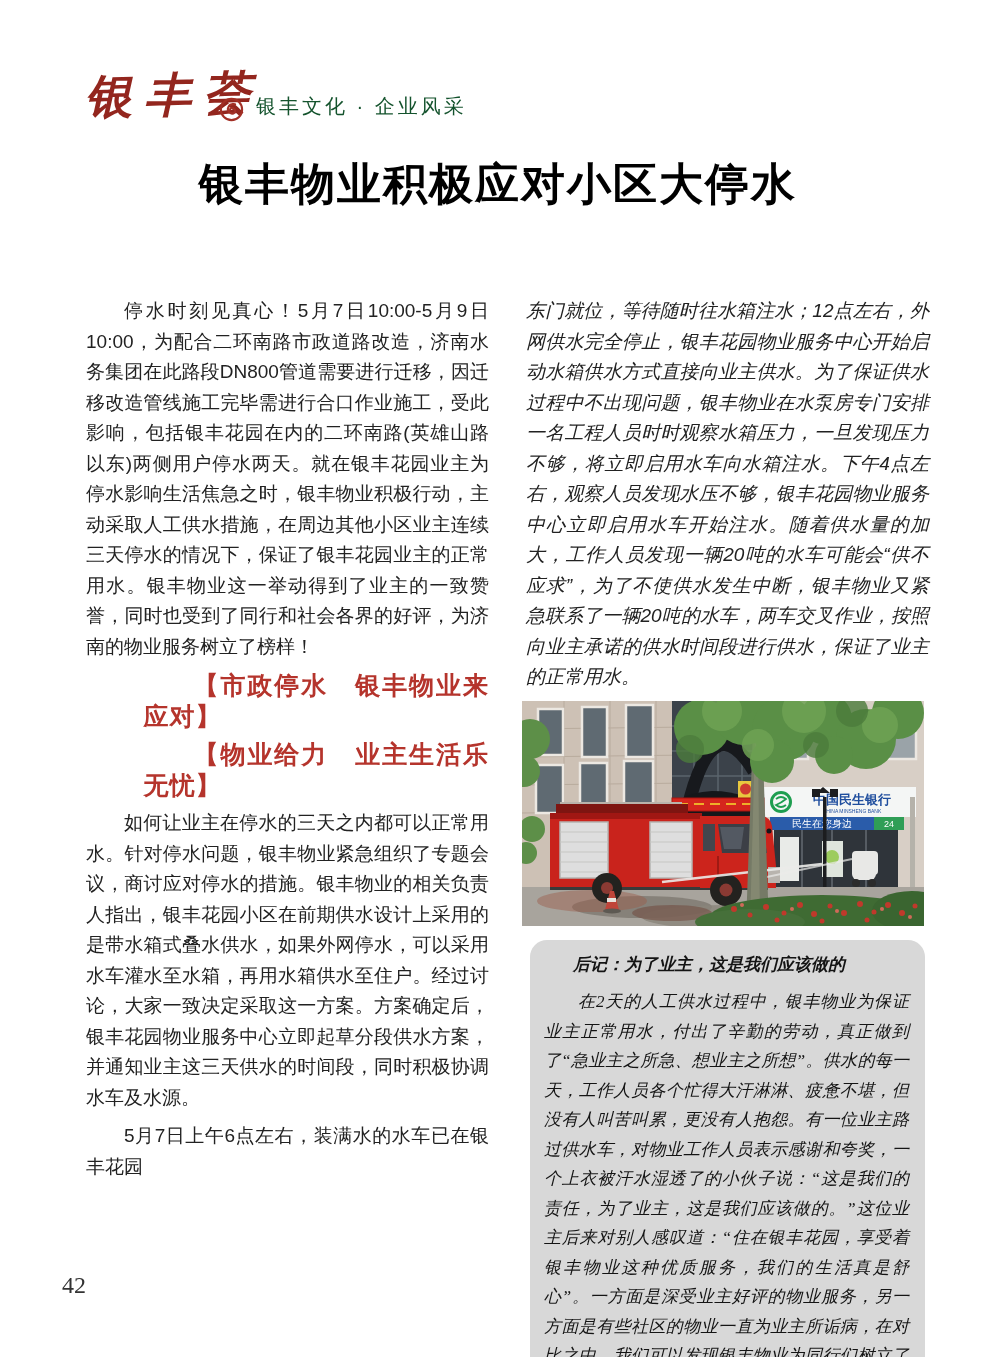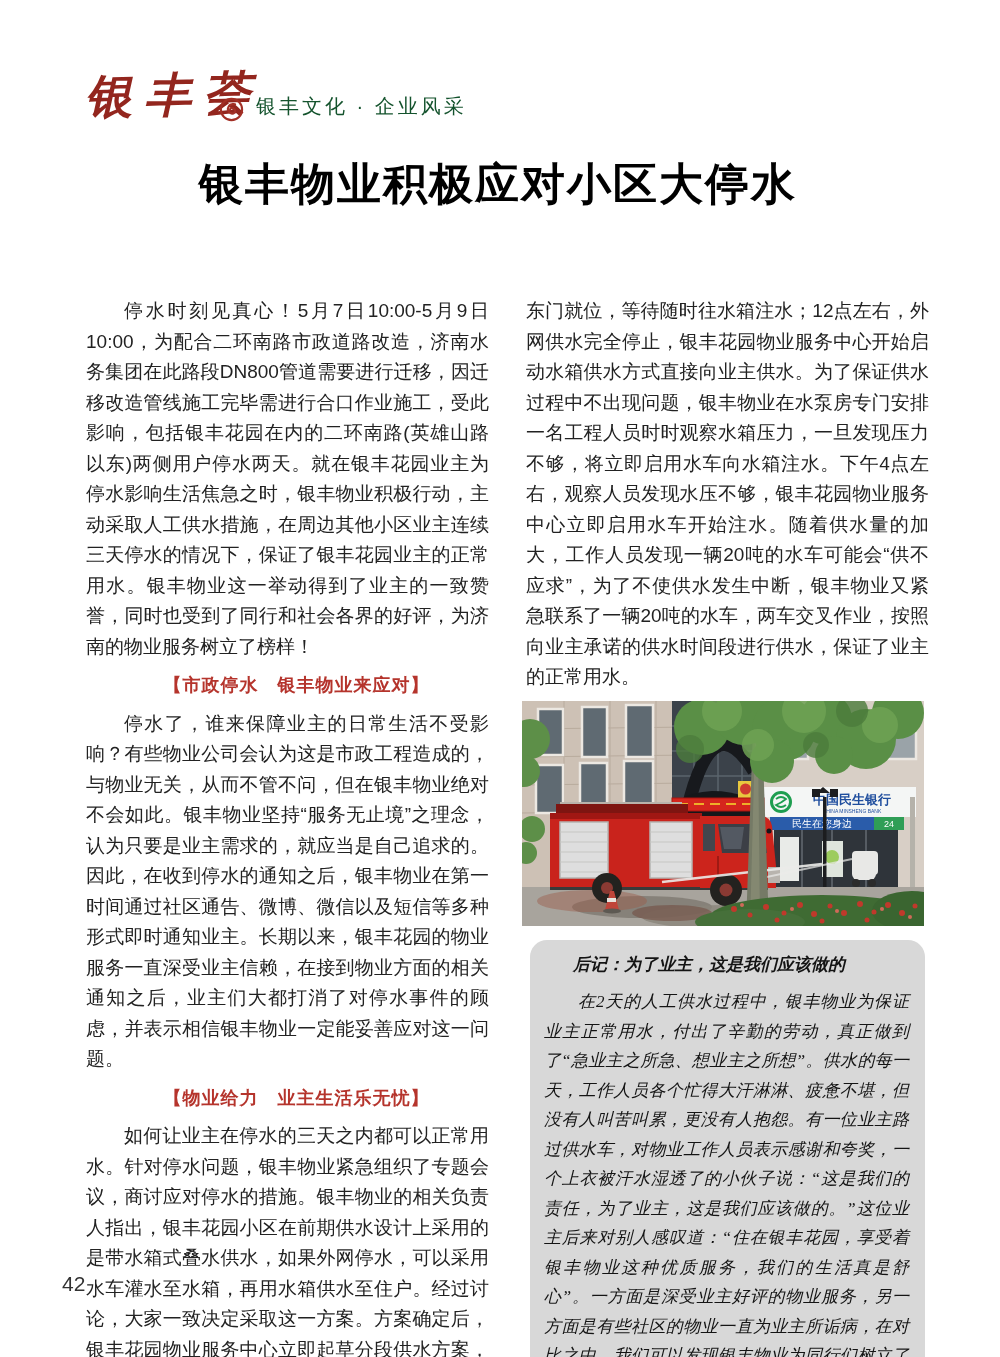--- a/index.html
+++ b/index.html
@@ -12,33 +12,33 @@
   .tagline{position:absolute;left:256px;top:93px;font-size:20px;color:#14532d;letter-spacing:3px;}
 
   
   .article-title{position:absolute;left:0;top:158px;width:996px;text-align:center;font-family:"Liberation Serif","DejaVu Serif",serif;font-weight:bold;font-size:44px;line-height:54px;color:#000;letter-spacing:2px;}
 
   
   .col{position:absolute;top:288px;width:419px;font-size:19px;line-height:30.5px;text-align:justify;color:#222;}
   .col-left{left:78px;}
   .col-right{left:518px;}
   .col p{margin:8px;text-indent:2em;}
-  .col p.no-indent{text-indent:0;}
-  .section-heading{margin:0;font-size:18px;font-weight:bold;color:#b5342c;line-height:30.5px;padding-left:2.3em;letter-spacing:1px;}
+  .col p.no-indent{text-indent:0;font-style:italic;}
+  .section-heading{margin:0;font-size:25px;font-weight:bold;color:#b5342c;line-height:30.5px;padding-left:2.3em;letter-spacing:1px;}
 
   
   .photo{display:block;margin:7px 0 0 4px;width:402px;height:225px;}
 
   
   .postscript{box-sizing:border-box;margin:14px 0 0 12px;width:395px;background:#d8d8d8;border-radius:17px;padding:10px 16px 14px 14px;font-family:"Liberation Serif","DejaVu Serif",serif;font-style:italic;font-size:17px;line-height:29.5px;color:#141414;text-align:justify;}
   .postscript p{margin:0;}
   .postscript .ps-title{text-indent:1.7em;font-weight:bold;}
   .postscript .ps-body{text-indent:2em;margin-top:8px;}
 
-  .page-number{position:absolute;left:62px;top:1272px;font-family:Liberation Sans, sans-serif;font-size:21px;color:#333;}
+  .page-number{position:absolute;left:62px;top:1272px;font-family:Liberation Serif, serif;font-size:24px;color:#333;}
 </style>
 </head>
 <body>
 
 <div>
 
   <div class="masthead">
     <div class="logo-text">银丰荟</div>
     <svg class="swirl" viewBox="0 0 24 24">
       <circle cx="12" cy="12" r="10.2" fill="none" stroke="#a33026" stroke-width="2"></circle>
@@ -47,21 +47,20 @@
     <div class="tagline">银丰文化 · 企业风采</div>
   </div>
 
   <div class="article-title">
     <div>银丰物业积极应对小区大停水</div>
   </div>
 
   <div class="col col-left">
     <p>停水时刻见真心！5月7日10:00-5月9日10:00，为配合二环南路市政道路改造，济南水务集团在此路段DN800管道需要进行迁移，因迁移改造管线施工完毕需进行合口作业施工，受此影响，包括银丰花园在内的二环南路(英雄山路以东)两侧用户停水两天。就在银丰花园业主为停水影响生活焦急之时，银丰物业积极行动，主动采取人工供水措施，在周边其他小区业主连续三天停水的情况下，保证了银丰花园业主的正常用水。银丰物业这一举动得到了业主的一致赞誉，同时也受到了同行和社会各界的好评，为济南的物业服务树立了榜样！</p>
     <p class="section-heading">【市政停水　银丰物业来应对】</p>
-    <p>停水了，谁来保障业主的日常生活不受影响？有些物业公司会认为这是市政工程造成的，与物业无关，从而不管不问，但在银丰物业绝对不会如此。银丰物业坚持“服务无止境”之理念，认为只要是业主需求的，就应当是自己追求的。因此，在收到停水的通知之后，银丰物业在第一时间通过社区通告、微博、微信以及短信等多种形式即时通知业主。长期以来，银丰花园的物业服务一直深受业主信赖，在接到物业方面的相关通知之后，业主们大都打消了对停水事件的顾虑，并表示相信银丰物业一定能妥善应对这一问题。</p>
     <p class="section-heading">【物业给力　业主生活乐无忧】</p>
     <p>如何让业主在停水的三天之内都可以正常用水。针对停水问题，银丰物业紧急组织了专题会议，商讨应对停水的措施。银丰物业的相关负责人指出，银丰花园小区在前期供水设计上采用的是带水箱式叠水供水，如果外网停水，可以采用水车灌水至水箱，再用水箱供水至住户。经过讨论，大家一致决定采取这一方案。方案确定后，银丰花园物业服务中心立即起草分段供水方案，并通知业主这三天供水的时间段，同时积极协调水车及水源。</p>
     <p>5月7日上午6点左右，装满水的水车已在银丰花园</p>
   </div>
 
   <div class="col col-right">
     <p class="no-indent">东门就位，等待随时往水箱注水；12点左右，外网供水完全停止，银丰花园物业服务中心开始启动水箱供水方式直接向业主供水。为了保证供水过程中不出现问题，银丰物业在水泵房专门安排一名工程人员时时观察水箱压力，一旦发现压力不够，将立即启用水车向水箱注水。下午4点左右，观察人员发现水压不够，银丰花园物业服务中心立即启用水车开始注水。随着供水量的加大，工作人员发现一辆20吨的水车可能会“供不应求”，为了不使供水发生中断，银丰物业又紧急联系了一辆20吨的水车，两车交叉作业，按照向业主承诺的供水时间段进行供水，保证了业主的正常用水。</p>
 
     <svg class="photo" viewBox="0 0 402 225" preserveAspectRatio="none">
 

